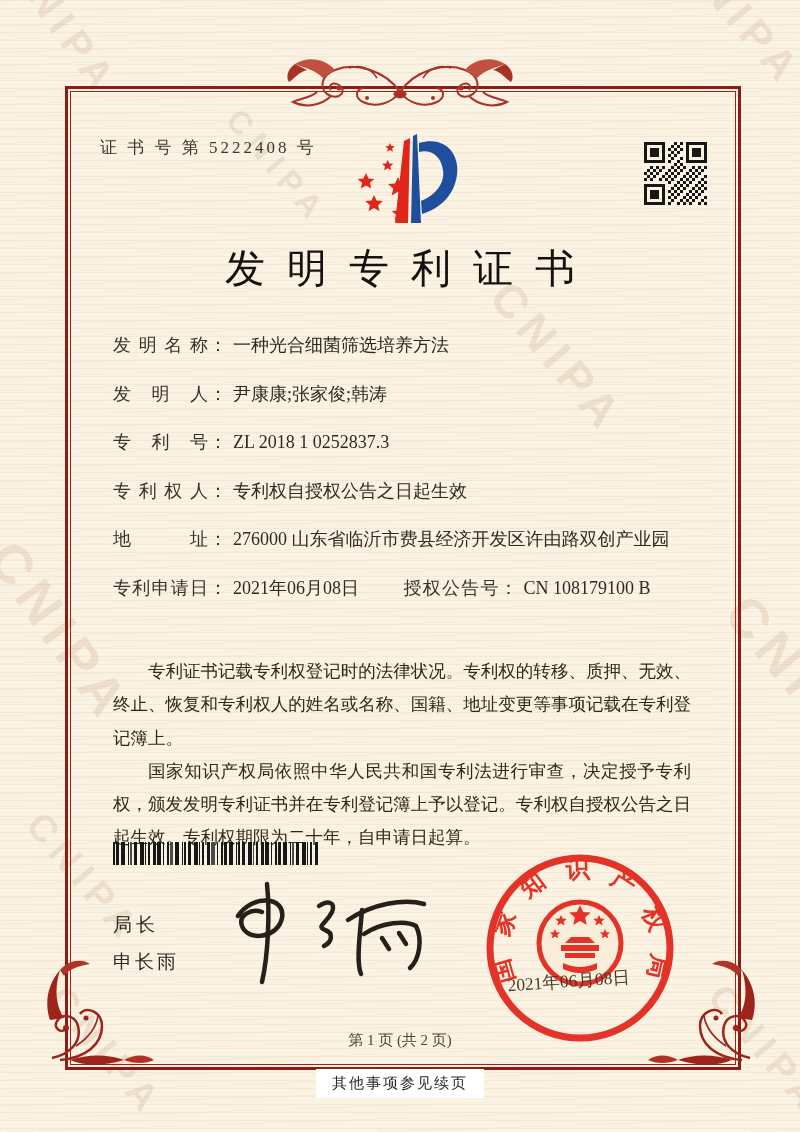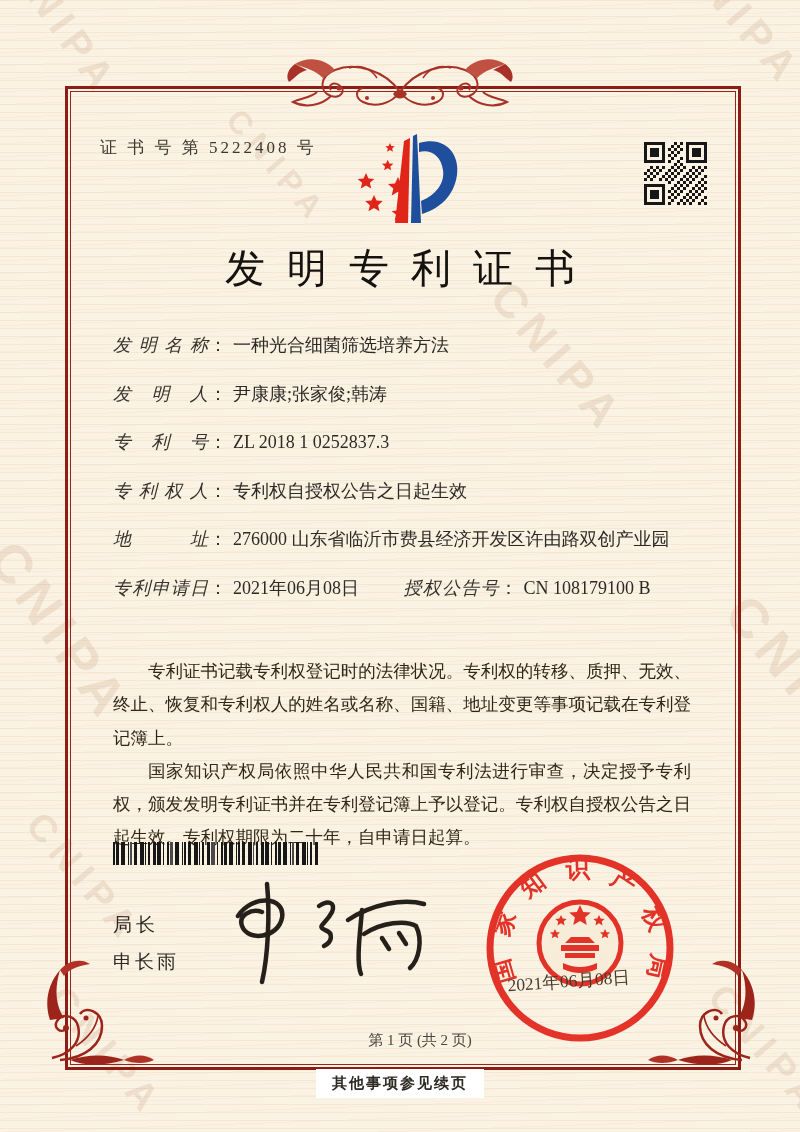--- a/index.html
+++ b/index.html
@@ -19,36 +19,36 @@
          border:3px solid #8c1d14;}
   .frame-inner{position:absolute;inset:2px;border:1px solid #96261c;}
   .abs{position:absolute;}
   .cert-no{left:100px;top:136px;font-size:17px;color:#3c3831;letter-spacing:3px;}
   .title{left:65px;top:241px;width:670px;text-align:center;
          font-size:40px;font-weight:normal;color:#151210;
          letter-spacing:22px;text-indent:22px;}
   .fields{left:113px;top:333px;width:590px;font-size:18px;color:#36322c;}
   .frow{height:48.5px;white-space:nowrap;}
   .lbl{display:inline-block;width:95px;text-align:justify;text-align-last:justify;
-       vertical-align:top;font-style:italic;}
+       vertical-align:top;}
   .colon{display:inline-block;margin:0 6px 0 1px;}
   .val{color:#2d2a25;}
   .lbl.second{margin-left:40px;width:95px;}
   .bodytext{left:113px;top:655px;width:578px;font-size:17.5px;line-height:1.9;
             color:#312719;text-align:justify;}
   .bodytext p{margin:0;text-indent:2em;}
   .barcode{left:113px;top:842px;}
   .issuer-title{left:113px;top:912px;font-size:19px;color:#2c2823;letter-spacing:4px;}
   .issuer-name{left:113px;top:949px;font-size:19px;color:#2c2823;letter-spacing:3px;}
   .signature{left:222px;top:872px;}
   .seal{left:481px;top:851px;}
-  .pageno{left:65px;top:1031px;width:670px;text-align:center;font-size:15px;color:#4a453d;padding-left:20px;}
+  .pageno{left:65px;top:1031px;width:670px;text-align:center;font-size:15px;color:#4a453d;}
   .contbox{left:0;top:1069px;width:800px;text-align:center;}
   .contbox span{display:inline-block;background:#ffffff;padding:5px 16px;
-                font-size:15px;color:#2e2a24;letter-spacing:2px;font-weight:bold;}
+                font-size:15px;color:#2e2a24;letter-spacing:2px;}
   .ornament-top{left:281px;top:50px;}
   .flourish-bl{left:36px;top:958px;}
   .flourish-br{left:644px;top:958px;transform:scaleX(-1);}
   .logo{left:346px;top:119px;}
   .qr{left:644px;top:142px;}
 </style>
 </head>
 <body>
 
 <div class="page">

